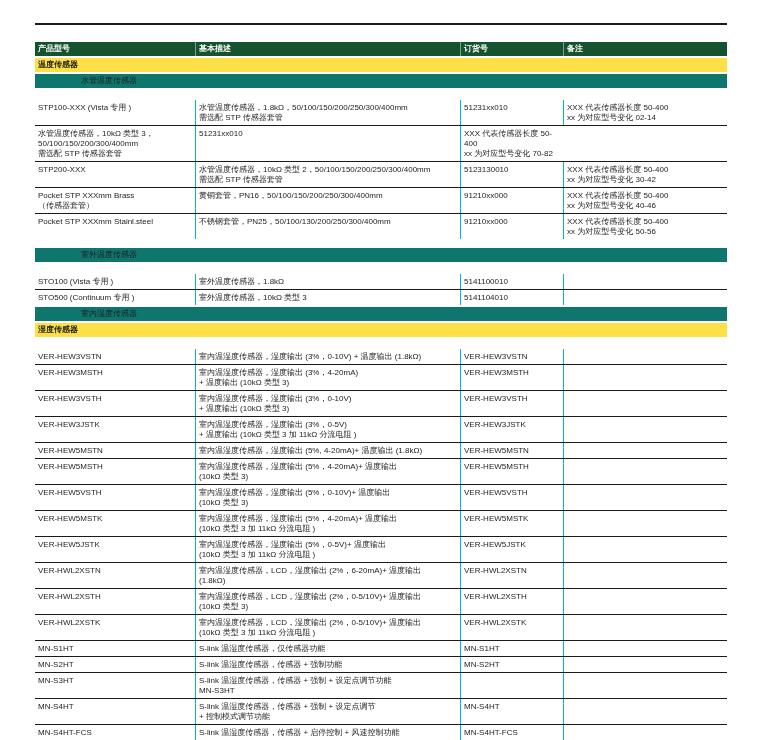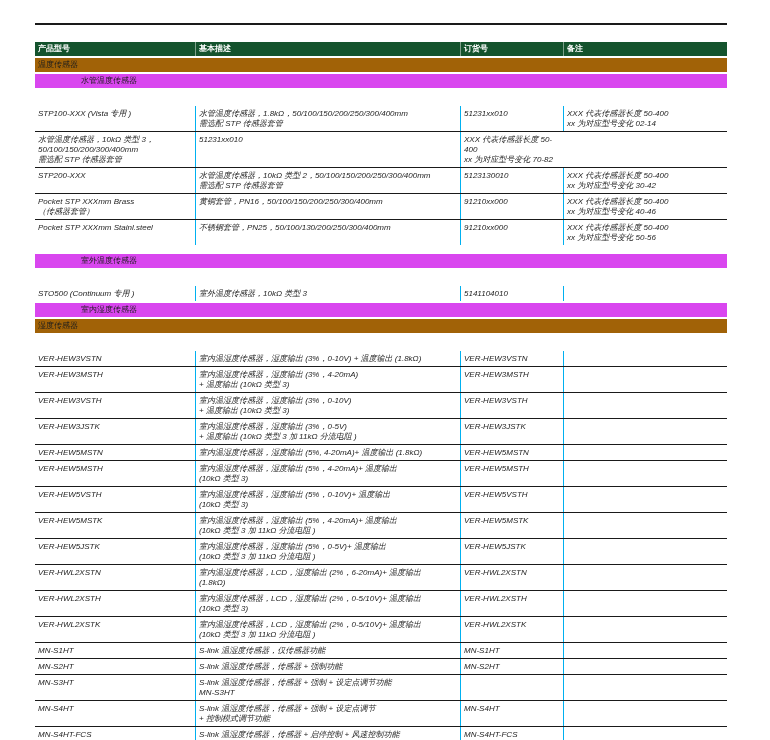--- a/index.html
+++ b/index.html
@@ -42,24 +42,24 @@
   }
   .thead .hcell + .hcell { border-left: 1px solid rgba(255,255,255,0.45); }
   .section {
     height: 14px;
     margin-top: 2px;
     padding: 2px 3px 0 3px;
     box-sizing: border-box;
     overflow: hidden;
     white-space: nowrap;
   }
-  .sec-blue { background: #a16207; }
-  .sec-gray { background: #d946ef; padding-left: 46px; }
+  .sec-blue { background: #fde047; font-weight: bold; }
+  .sec-gray { background: #0f766e; padding-left: 46px; }
   .spacer { height: 7px; }
-  .block { margin-top: 18px; font-style: italic; }
+  .block { margin-top: 12px; }
   .block-last { border-bottom: 1px solid #a21caf; }
   .row {
     display: grid;
     grid-template-columns: 160px 265px 103px 164px;
   }
   .row + .row { border-top: 1px solid #1a1a1a; }
   .cell {
     padding: 2.5px 4px 2.5px 3px;
     box-sizing: border-box;
     white-space: pre-line;
@@ -119,20 +119,26 @@
             <div class="cell c2">不锈钢套管，PN25，50/100/130/200/250/300/400mm</div>
             <div class="cell c3">91210xx000</div>
             <div class="cell c4">XXX 代表传感器长度 50-400
 xx 为对应型号变化 50-56</div>
           </div>
         </div>
         <div class="spacer"></div>
         <div class="section sec-gray">室外温度传感器</div>
         <div class="block">
           <div class="row">
+            <div class="cell c1">STO100 (Vista 专用 )</div>
+            <div class="cell c2">室外温度传感器，1.8kΩ</div>
+            <div class="cell c3">5141100010</div>
+            <div class="cell c4"></div>
+          </div>
+          <div class="row">
             <div class="cell c1">STO500 (Continuum 专用 )</div>
             <div class="cell c2">室外温度传感器，10kΩ 类型 3</div>
             <div class="cell c3">5141104010</div>
             <div class="cell c4"></div>
           </div>
         </div>
         <div class="section sec-gray">室内湿度传感器</div>
         <div class="section sec-blue">湿度传感器</div>
         <div class="block block-last">
           <div class="row">

